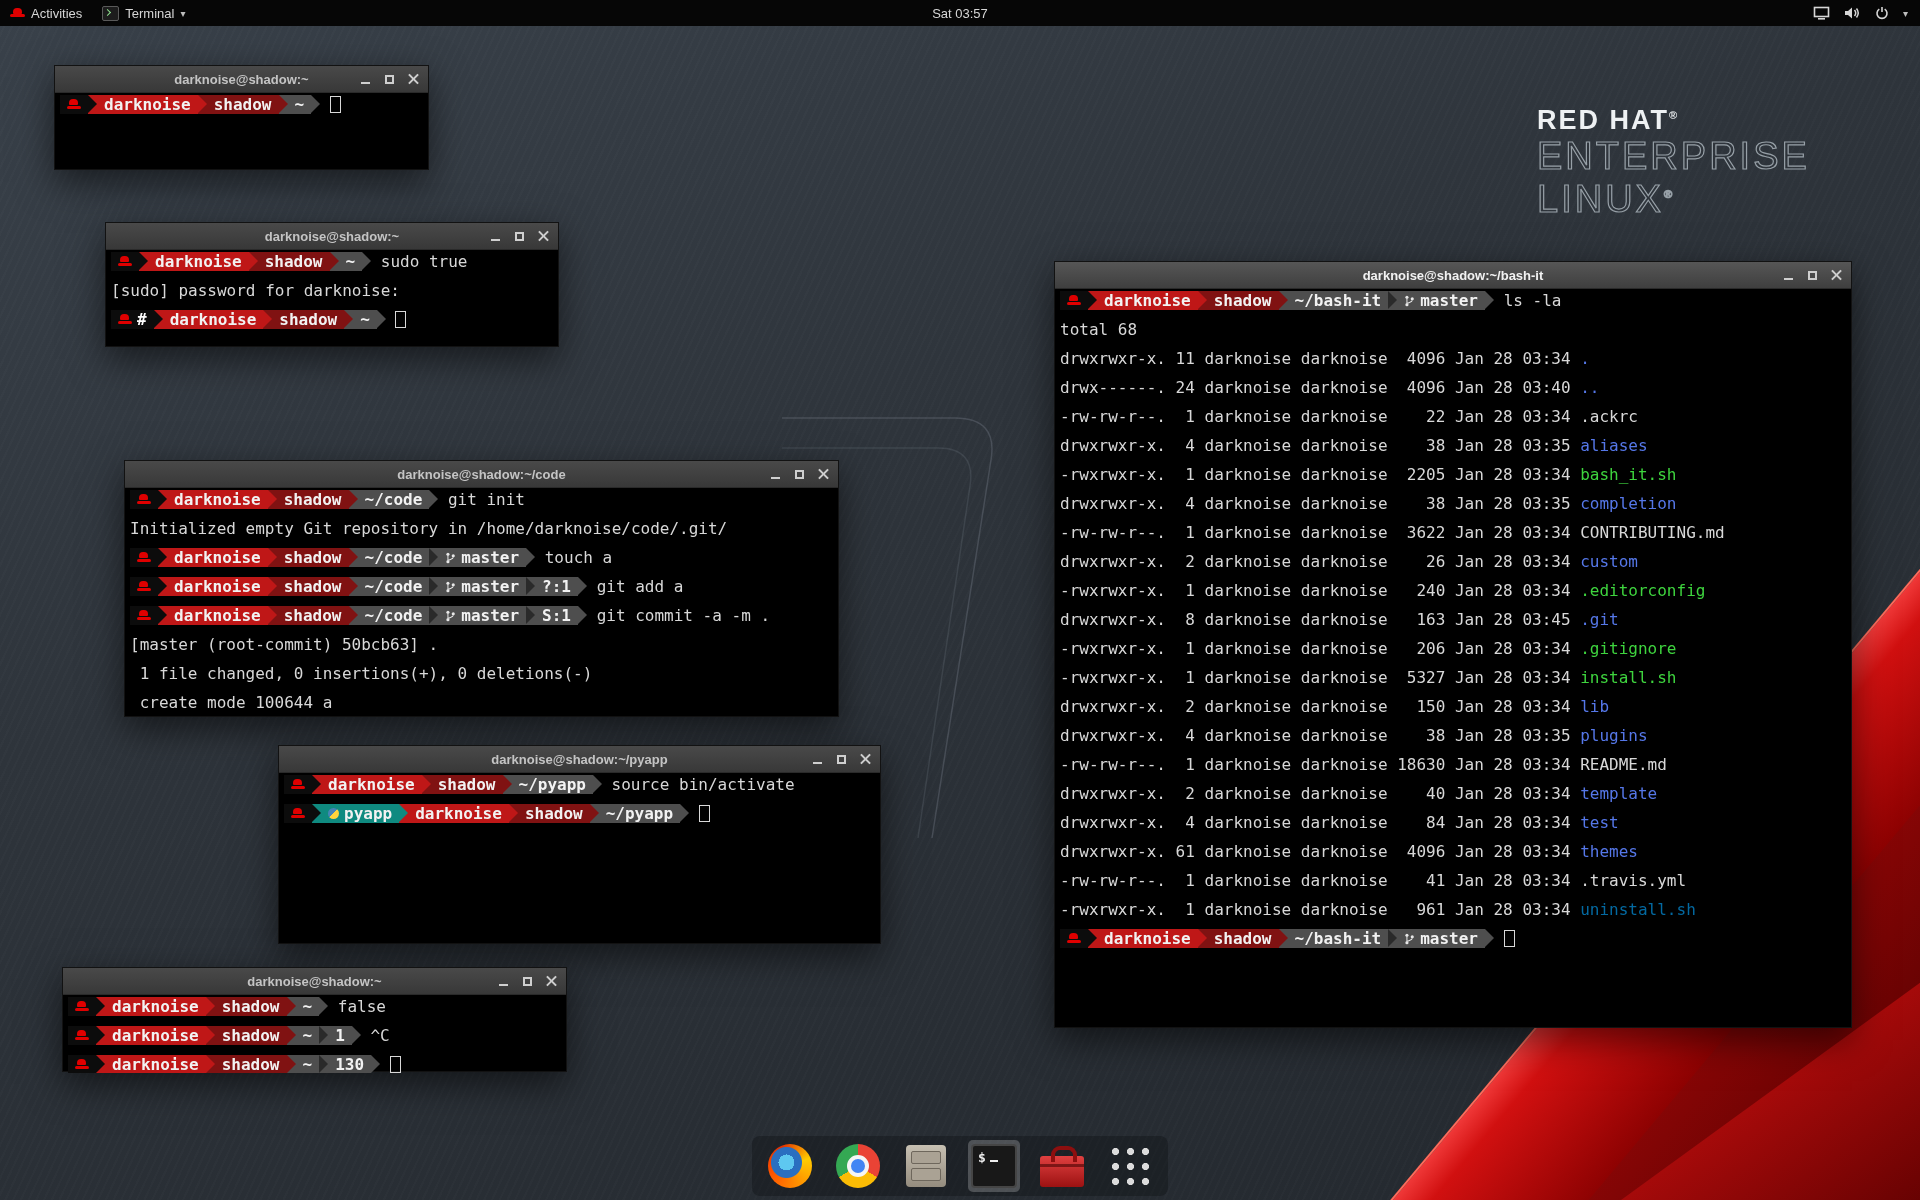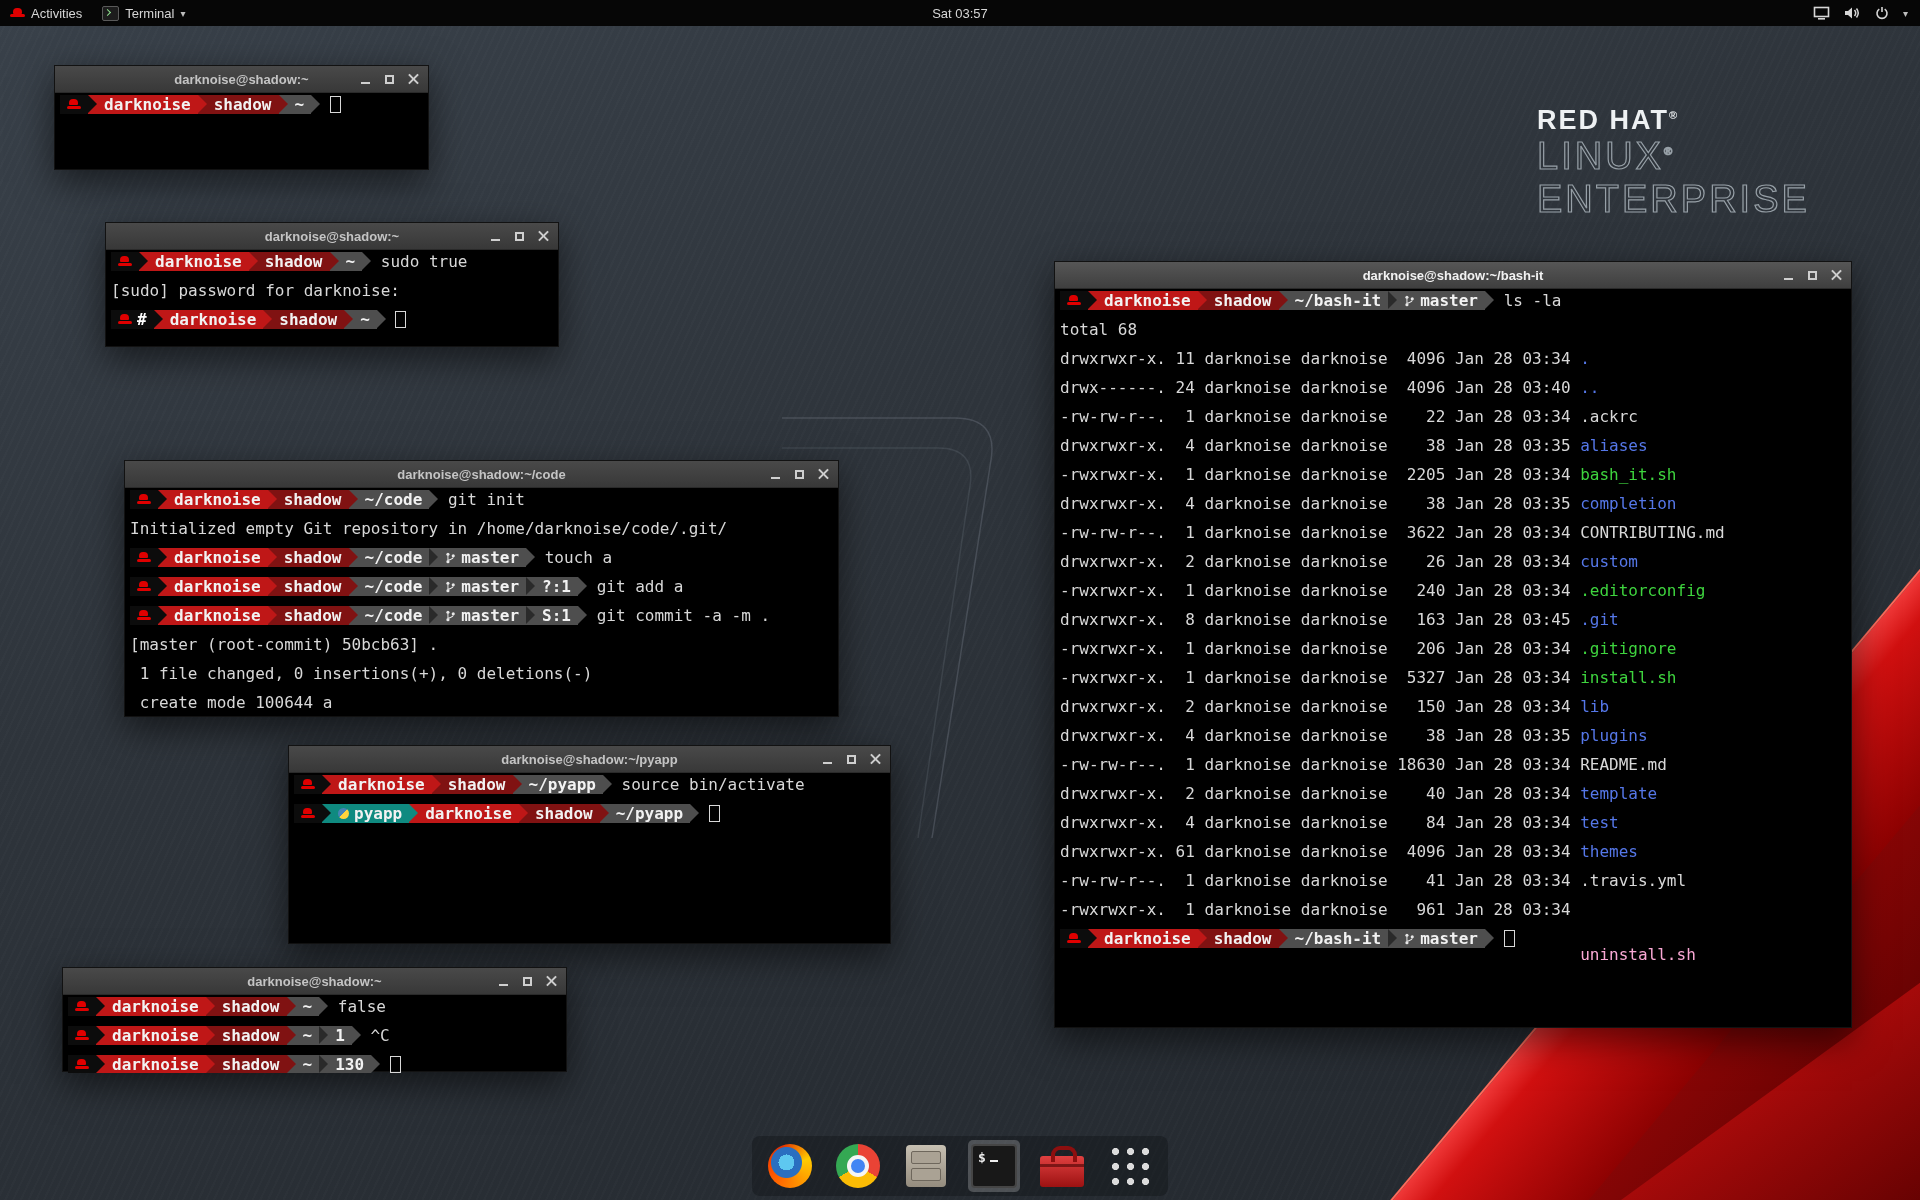--- a/index.html
+++ b/index.html
@@ -104,22 +104,22 @@
   <div class="ribbon" id="ribbon-cross"></div>
   <div class="ribbon" id="ribbon-bright"></div>
 
   <svg class="traces" style="left:780px;top:390px" width="320" height="460" viewBox="0 0 320 460">
     <path d="M2 28 H175 Q218 28 211 70 L152 448" fill="none" stroke="#8b95a1" stroke-opacity="0.28" stroke-width="1.5"></path>
     <path d="M2 58 H158 Q196 58 190 96 L138 448" fill="none" stroke="#8b95a1" stroke-opacity="0.18" stroke-width="1.5"></path>
   </svg>
 
   <div class="branding">
     <div class="brand-redhat"><span>RED HAT</span><sup>®</sup></div>
+    <div class="brand-outline"><span>ENTERPRISE</span></div>
     <div class="brand-outline"><span>LINUX</span><sup>®</sup></div>
-    <div class="brand-outline"><span>ENTERPRISE</span></div>
   </div>
 
   <div class="topbar">
     <div class="tb-item">
       <span class="fedora"></span>
       <span>Activities</span>
     </div>
     <div class="tb-item">
       <span class="term-mini"></span>
       <span>Terminal</span>
@@ -469,21 +469,21 @@
               <span class="segtext">master</span>
             </span>
             <span class="parrow-wrap">
               <span class="parrow" style="border-left-color: rgb(78, 78, 78);"></span>
             </span>
             <span class="ttext"> </span>
             <span class="tcursor"></span>
           </div>
         </div>
       </div>
-      <div class="twin" style="left: 288px; top: 745px; width: 601px; height: 197px; z-index: 20;">
+      <div class="twin" style="left: 278px; top: 745px; width: 601px; height: 197px; z-index: 20;">
         <div class="ttitle">
           <span>darknoise@shadow:~/pyapp</span>
           <div class="tctrls">
             <span class="tbtn min"></span>
             <span class="tbtn max"></span>
             <span class="tbtn close"></span>
           </div>
         </div>
         <div class="tbody">
           <div class="tline">
@@ -779,21 +779,21 @@
           <div class="tline">
             <span class="ttext">drwxrwxr-x. 61 darknoise darknoise  4096 Jan 28 03:34 </span>
             <span class="ttext" style="color: rgb(85, 119, 232);">themes</span>
           </div>
           <div class="tline">
             <span class="ttext">-rw-rw-r--.  1 darknoise darknoise    41 Jan 28 03:34 </span>
             <span class="ttext">.travis.yml</span>
           </div>
           <div class="tline">
             <span class="ttext">-rwxrwxr-x.  1 darknoise darknoise   961 Jan 28 03:34 </span>
-            <span class="ttext" style="color: #f9a8d4; margin-top: 45px;">uninstall.sh</span>
+            <span class="ttext" style="color: #0369a1;">uninstall.sh</span>
           </div>
           <div class="tline">
             <span class="pseg" style="background: rgb(12, 12, 12);">
               <span class="hat"></span>
             </span>
             <span class="parrow-wrap" style="background: rgb(191, 23, 23);">
               <span class="parrow" style="border-left-color: rgb(12, 12, 12);"></span>
             </span>
             <span class="pseg" style="background: rgb(191, 23, 23);">
               <span class="segtext">darknoise</span>

